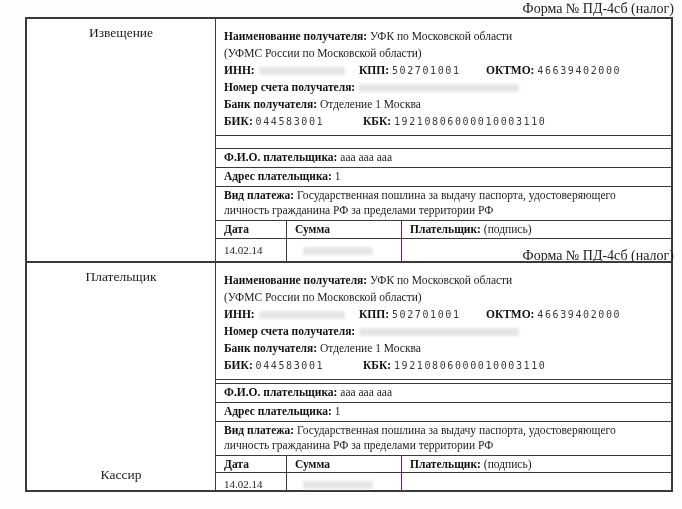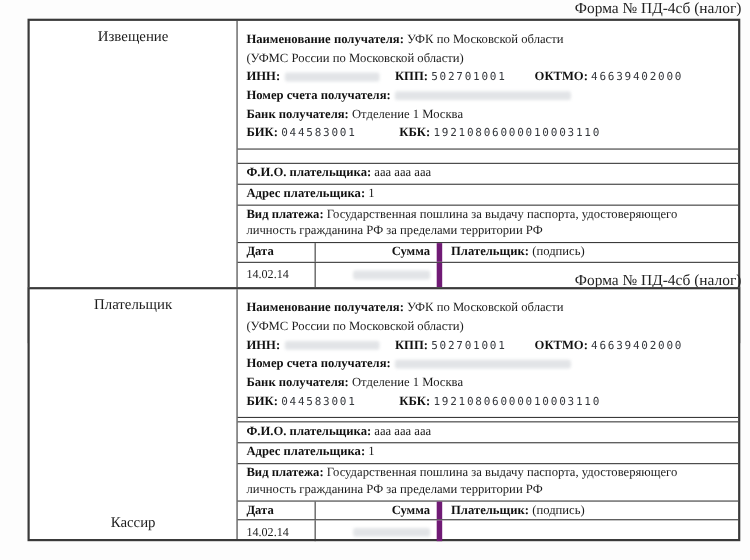--- a/index.html
+++ b/index.html
@@ -89,21 +89,21 @@
     flex:1;
     border-top:1px solid #3a3a3a;
     display:flex;
     flex-direction:column;
     min-height:34px;
   }
   .t-header{display:flex;border-bottom:1px solid #3a3a3a;height:18px;box-sizing:border-box;}
   .t-datarow{display:flex;flex:1;}
   .cell{box-sizing:border-box;padding:1px 6px 0 8px;line-height:15px;}
   .c-date{width:71px;min-width:71px;border-right:1px solid #3a3a3a;}
-  .c-sum{width:115px;min-width:115px;border-right:5px solid #701a75;text-align:right;}
+  .c-sum{width:115px;min-width:115px;border-right:1px solid #701a75;}
   .c-payer{flex:1;}
   .date-val{font-size:11px;padding-top:4px;}
 </style>
 </head>
 <body>
 
 <div class="form-label first">Форма № ПД-4сб (налог)</div>
 
 <div class="section first">
   <div class="left-col">

